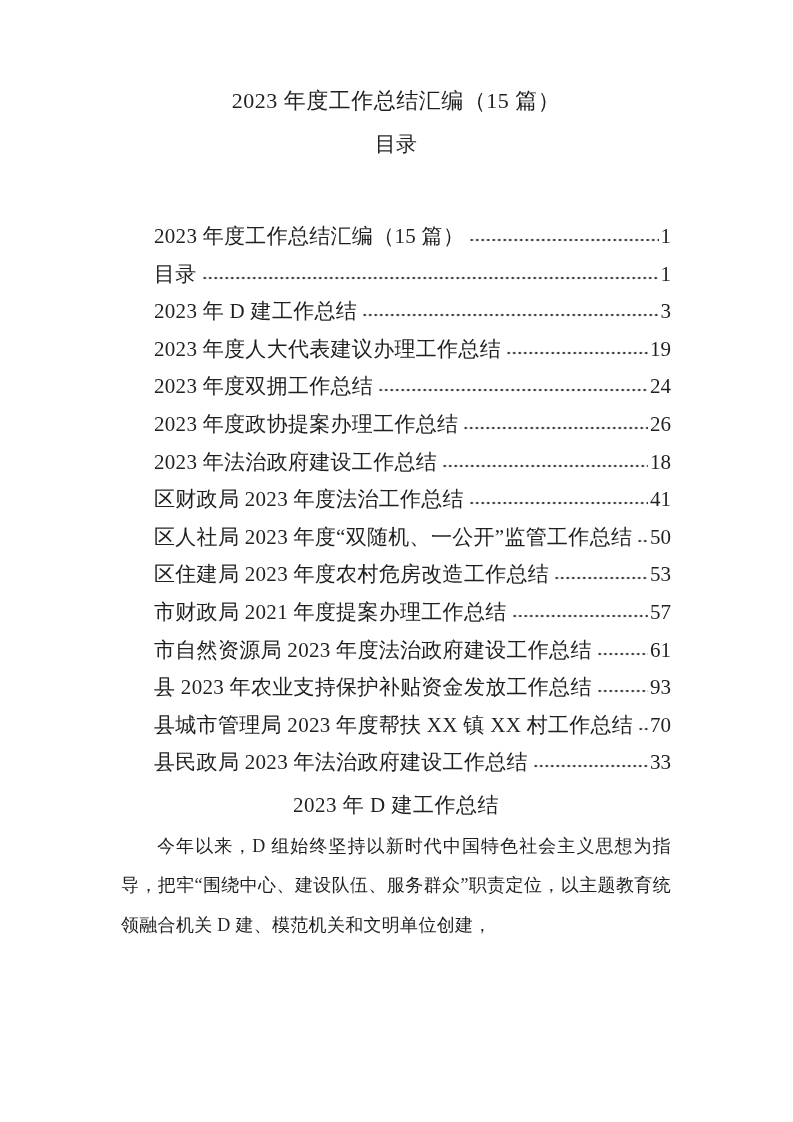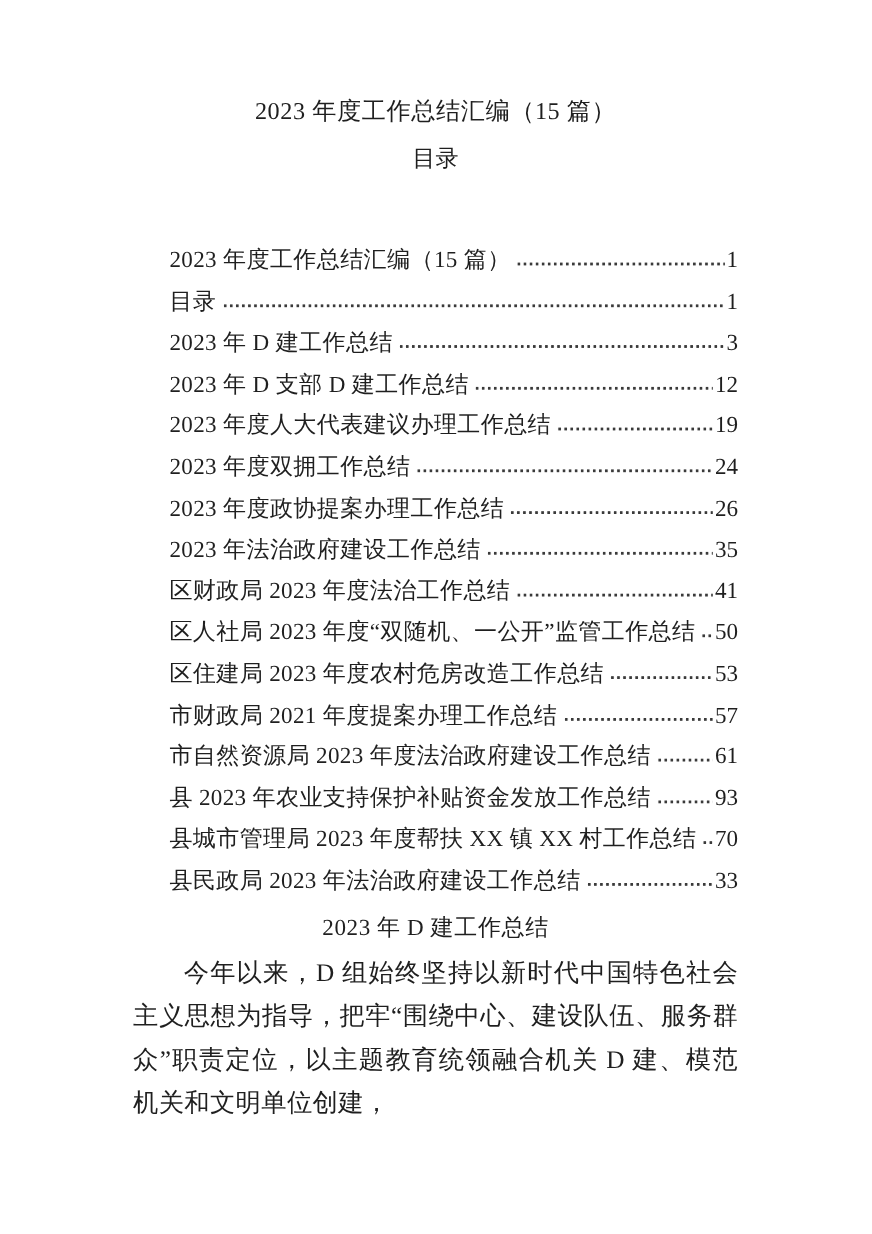--- a/index.html
+++ b/index.html
@@ -71,21 +71,21 @@
     font-size: 21px;
     font-weight: normal;
     text-align: center;
     line-height: 38px;
     height: 38px;
     letter-spacing: 0.5px;
     white-space: nowrap;
   }
   .body-para {
     margin-top: 3px;
-    font-size: 23px;
+    font-size: 18px;
     line-height: 39.5px;
     text-align: justify;
     text-indent: 2em;
     letter-spacing: 0.3px;
   }
 </style>
 </head>
 <body>
 
 <div class="page">
@@ -103,43 +103,38 @@
       <span class="toc-label">目录</span>
       <span class="toc-dots"></span>
       <span class="toc-page">1</span>
     </div>
     <div class="toc-row">
       <span class="toc-label">2023 年 D 建工作总结</span>
       <span class="toc-dots"></span>
       <span class="toc-page">3</span>
     </div>
     <div class="toc-row">
-      <span class="toc-label">2023 年 D 支部 D 建工作总结</span>
-      <span class="toc-dots"></span>
-      <span class="toc-page">12</span>
-    </div>
-    <div class="toc-row">
       <span class="toc-label">2023 年度人大代表建议办理工作总结</span>
       <span class="toc-dots"></span>
       <span class="toc-page">19</span>
     </div>
     <div class="toc-row">
       <span class="toc-label">2023 年度双拥工作总结</span>
       <span class="toc-dots"></span>
       <span class="toc-page">24</span>
     </div>
     <div class="toc-row">
       <span class="toc-label">2023 年度政协提案办理工作总结</span>
       <span class="toc-dots"></span>
       <span class="toc-page">26</span>
     </div>
     <div class="toc-row">
       <span class="toc-label">2023 年法治政府建设工作总结</span>
       <span class="toc-dots"></span>
-      <span class="toc-page">35</span>
+      <span class="toc-page">18</span>
     </div>
     <div class="toc-row">
       <span class="toc-label">区财政局 2023 年度法治工作总结</span>
       <span class="toc-dots"></span>
       <span class="toc-page">41</span>
     </div>
     <div class="toc-row">
       <span class="toc-label">区人社局 2023 年度“双随机、一公开”监管工作总结</span>
       <span class="toc-dots"></span>
       <span class="toc-page">50</span>

